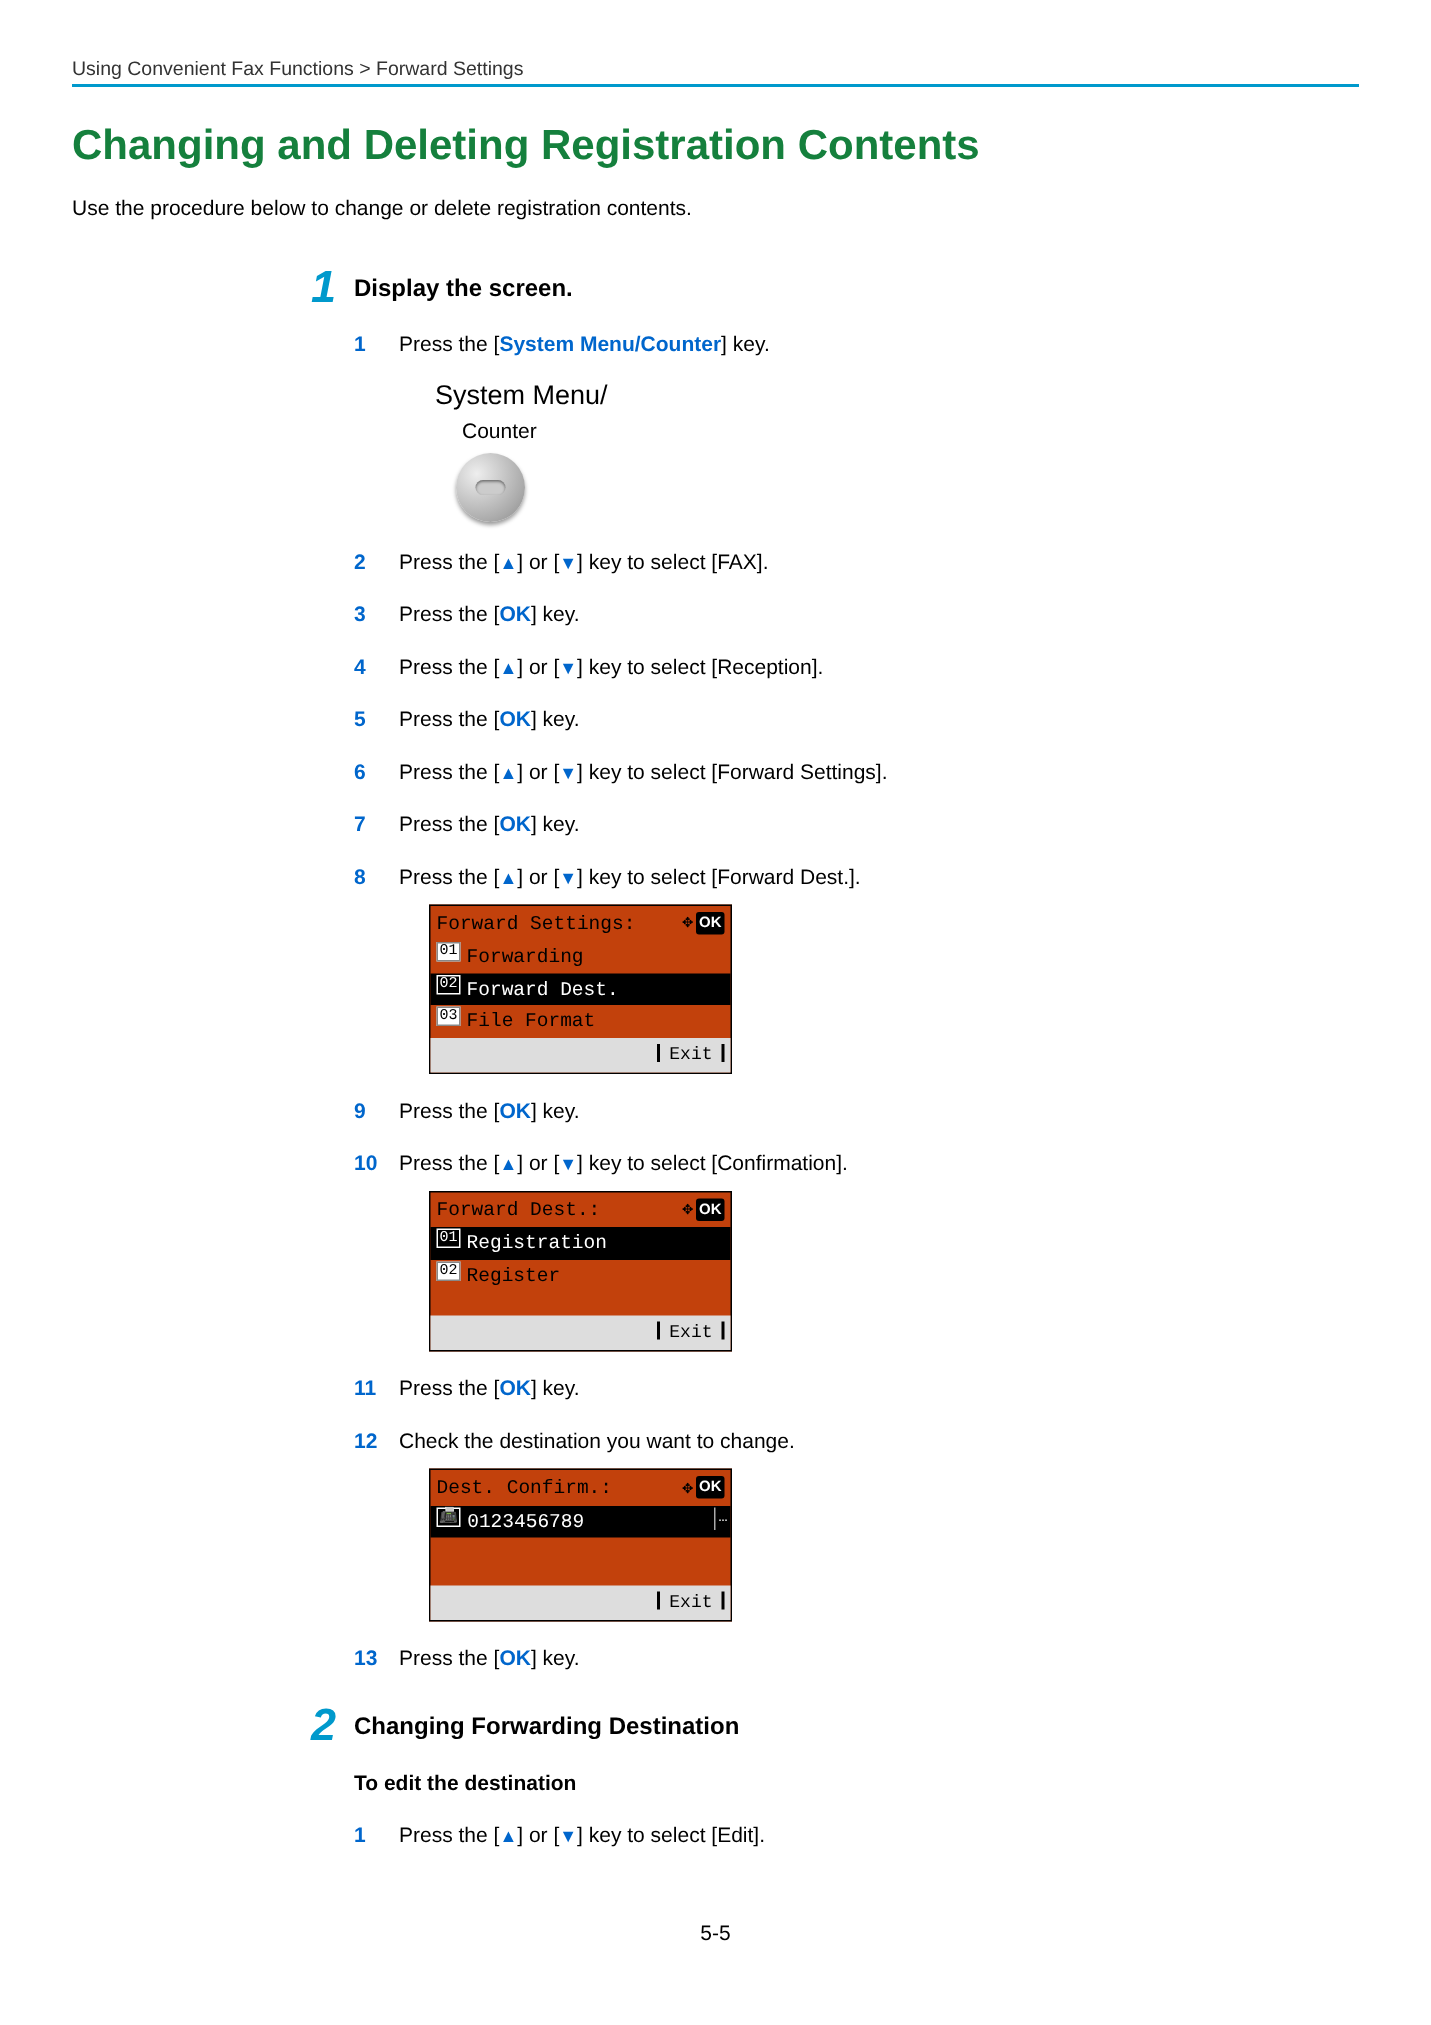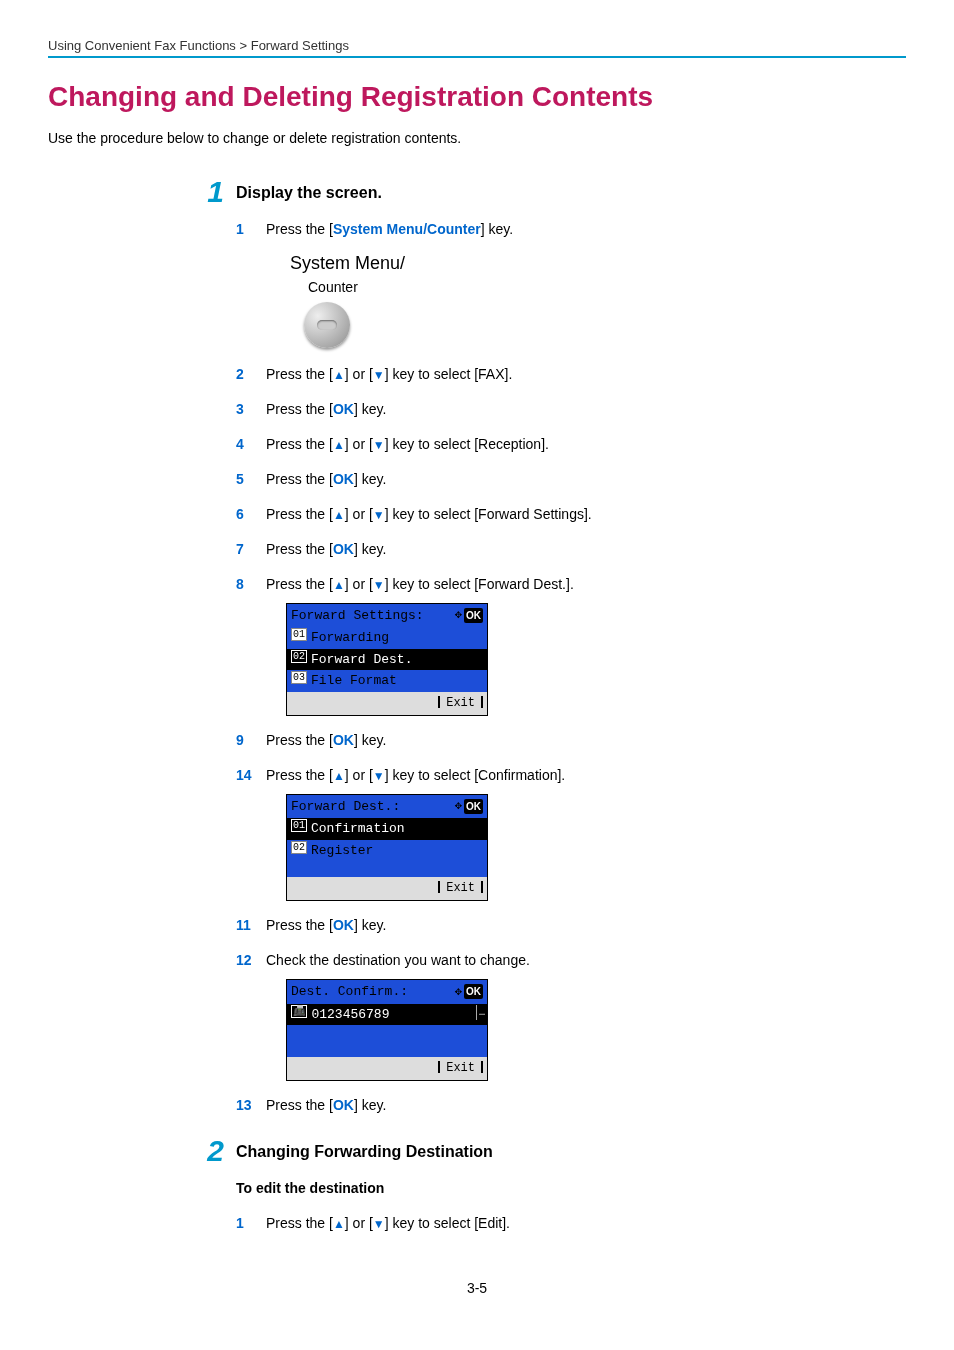--- a/index.html
+++ b/index.html
@@ -16,21 +16,21 @@
     font-size: 13px;
     color: #333;
     margin-bottom: 0;
   }
   .hr-blue {
     border: none;
     border-top: 2px solid #0099cc;
     margin: 0 0 18px 0;
   }
   h1.page-title {
-    color: #be185d;
+    color: #15803d;
     font-size: 28px;
     font-weight: bold;
     margin: 14px 0 10px 0;
   }
   .intro {
     margin-bottom: 28px;
   }
   .section {
     display: flex;
     align-items: flex-start;
@@ -102,21 +102,21 @@
     content: ""; position: absolute; left: 50%; top: 50%;
     width: 20px; height: 10px; border-radius: 10px;
     background: #ccc; box-shadow: inset 0 1px 2px rgba(0,0,0,0.5);
     transform: translate(-50%,-50%);
   }
 
   
   .lcd {
     width: 200px;
     border: 1px solid #000;
-    background: #1d4ed8;
+    background: #c2410c;
     font-family: "Courier New", monospace;
     font-size: 13px;
     margin: 8px 0 14px 20px;
   }
   .lcd-header {
     display: flex; align-items: center; justify-content: space-between;
     padding: 2px 4px;
   }
   .lcd-icons { display: flex; gap: 2px; align-items: center; }
   .nav-icon {
@@ -254,35 +254,35 @@
           </div>
         </div>
       </li>
 
       <li>
         <span class="subnum">9</span>
         <span>Press the [</span><span class="blue-bold">OK</span><span>] key.</span>
       </li>
 
       <li>
-        <span class="subnum">14</span>
+        <span class="subnum">10</span>
         <span>Press the [</span><span class="arrow-up">▲</span><span>] or [</span><span class="arrow-down">▼</span><span>] key to select [Confirmation].</span>
 
         
         <div class="lcd">
           <div class="lcd-header">
             <span>Forward Dest.:</span>
             <span class="lcd-icons">
               <span class="nav-icon">✥</span>
               <span class="ok-chip">OK</span>
             </span>
           </div>
           <div class="lcd-row sel">
             <span class="row-num">01</span>
-            <span>Confirmation</span>
+            <span>Registration</span>
           </div>
           <div class="lcd-row">
             <span class="row-num">02</span>
             <span>Register</span>
           </div>
           <div class="spacer-row"></div>
           <div class="lcd-footer">
             <span class="lcd-btn">Exit</span>
           </div>
         </div>
@@ -334,13 +334,13 @@
     <div class="step-sub">To edit the destination</div>
     <ol class="substeps">
       <li>
         <span class="subnum">1</span>
         <span>Press the [</span><span class="arrow-up">▲</span><span>] or [</span><span class="arrow-down">▼</span><span>] key to select [Edit].</span>
       </li>
     </ol>
   </div>
 </div>
 
-<div class="page-num">3-5</div>
+<div class="page-num">5-5</div>
 
 </body></html>

